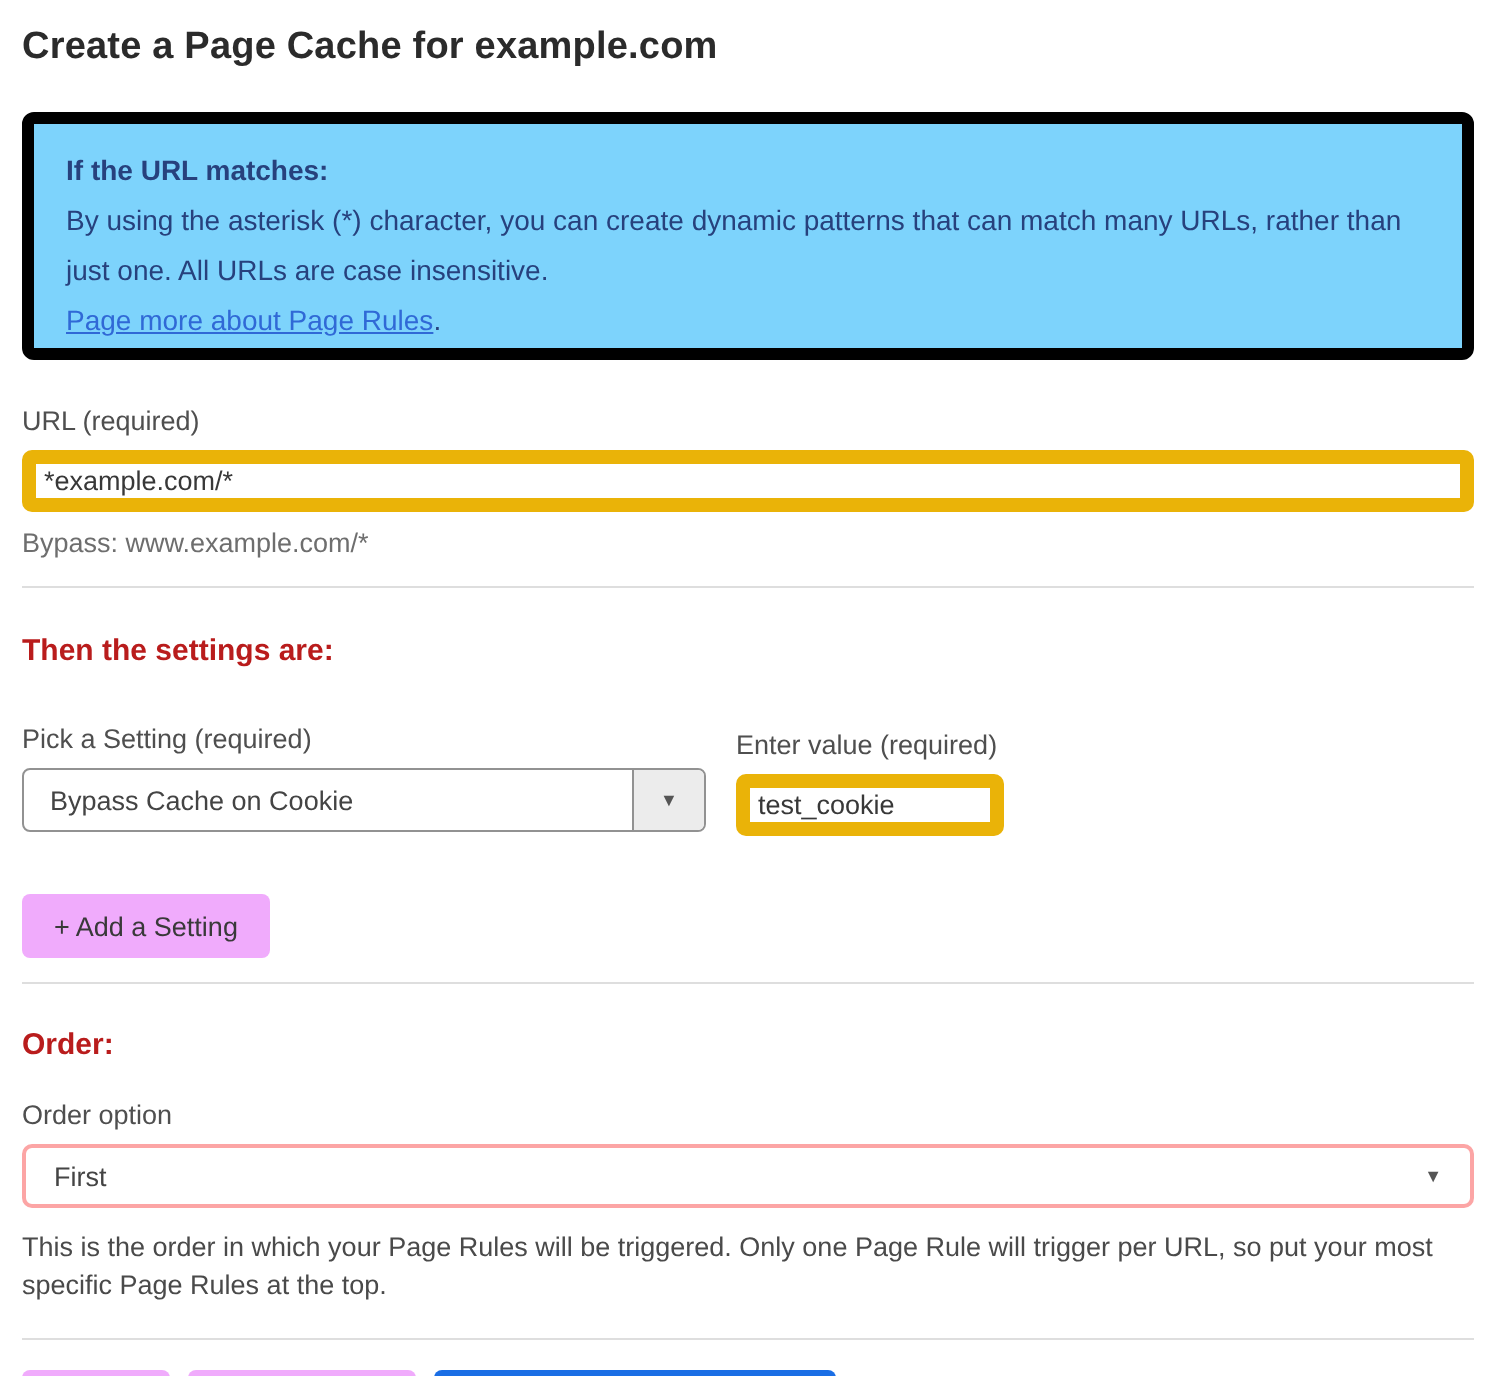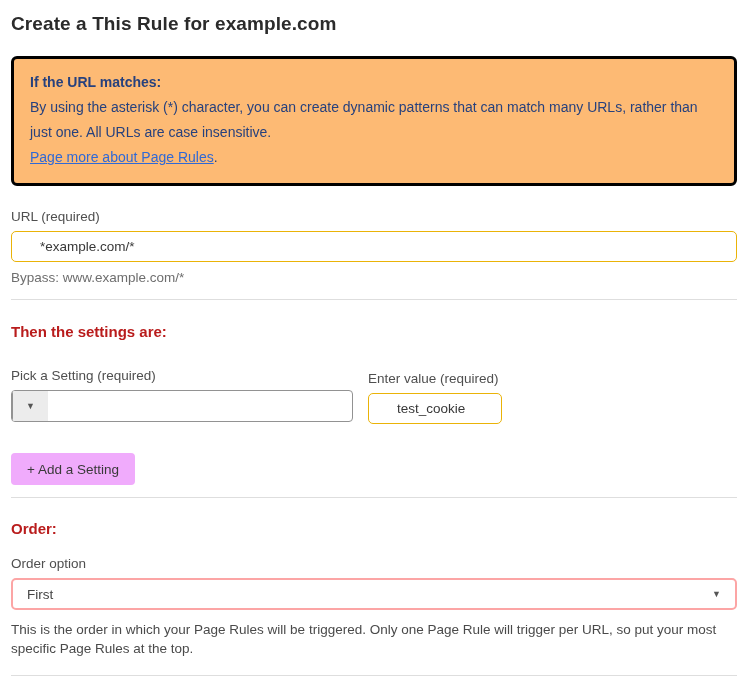--- a/index.html
+++ b/index.html
@@ -14,24 +14,24 @@
   .page-title {
     font-size: 19px;
     font-weight: bold;
     color: #2b2b2b;
     letter-spacing: 0.1px;
     padding-top: 2px;
   }
 
   .info-box {
     margin-top: 21px;
-    background: #fdba74;
-    border: 3px solid #000000;
+    background: #7dd3fc;
+    border: 6px solid #000000;
     border-radius: 6px;
-    padding: 11px 16px 13px 16px;
+    padding: 11px 16px 1px 16px;
     color: #27417d;
     font-size: 14px;
     line-height: 25px;
   }
   .info-box .info-heading { font-weight: bold; }
   .info-box a.info-link {
     color: #3069d6;
     text-decoration: underline;
     cursor: pointer;
   }
@@ -40,23 +40,23 @@
     font-size: 13.5px;
     color: #4f4f4f;
     margin-bottom: 7px;
   }
 
   .url-section { margin-top: 23px; }
   .text-input {
     display: block;
     width: 100%;
     height: 31px;
-    border: 1px solid #eab308;
+    border: 7px solid #eab308;
     border-radius: 5px;
-    padding: 0 28px;
+    padding: 0 4px;
     font-family: "Liberation Sans", sans-serif;
     font-size: 13.5px;
     color: #383838;
     background: #ffffff;
     outline: none;
   }
   .helper-text {
     margin-top: 8px;
     font-size: 13.5px;
     color: #6e6e6e;
@@ -170,21 +170,21 @@
     display: flex;
     align-items: center;
   }
   .footer-buttons .btn + .btn { margin-left: 9px; }
 </style>
 </head>
 <body>
 
 <div class="container">
 
-  <h1 class="page-title">Create a This Rule for example.com</h1>
+  <h1 class="page-title">Create a Page Cache for example.com</h1>
 
   <div class="info-box">
     <div class="info-heading">If the URL matches:</div>
     <div class="info-body">By using the asterisk (*) character, you can create dynamic patterns that can match many URLs, rather than just one. All URLs are case insensitive.</div>
     <div class="info-link-line"><a class="info-link">Page more about Page Rules</a><span>.</span></div>
   </div>
 
   <div class="url-section">
     <div class="field-label">URL (required)</div>
     <input class="text-input" type="text" value="*example.com/*" style="">
@@ -192,20 +192,21 @@
   </div>
 
   <hr class="divider divider-1">
 
   <h2 class="section-heading settings-heading">Then the settings are:</h2>
 
   <div class="settings-row">
     <div class="setting-col">
       <div class="field-label">Pick a Setting (required)</div>
       <div class="select-box">
+        <span class="select-text">Bypass Cache on Cookie</span>
         <span class="select-arrow-btn">
           <span class="arrow-glyph">▼</span>
         </span>
       </div>
     </div>
     <div class="value-col">
       <div class="field-label">Enter value (required)</div>
       <input class="text-input value-input" type="text" value="test_cookie" style="">
     </div>
   </div>

